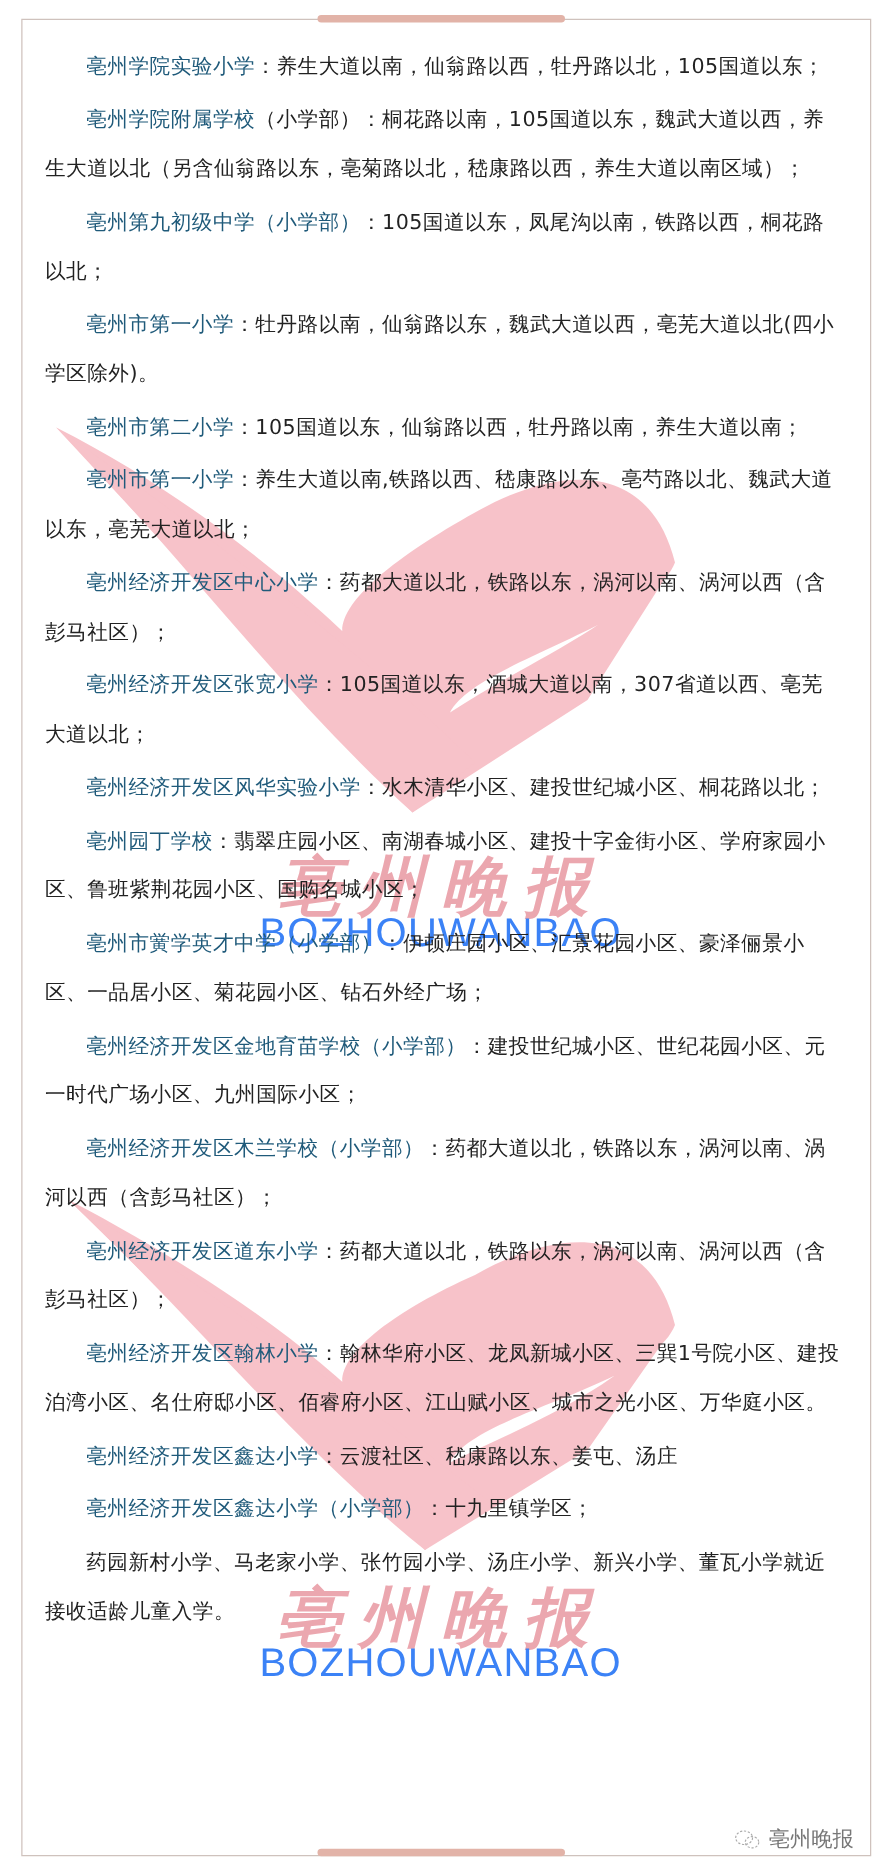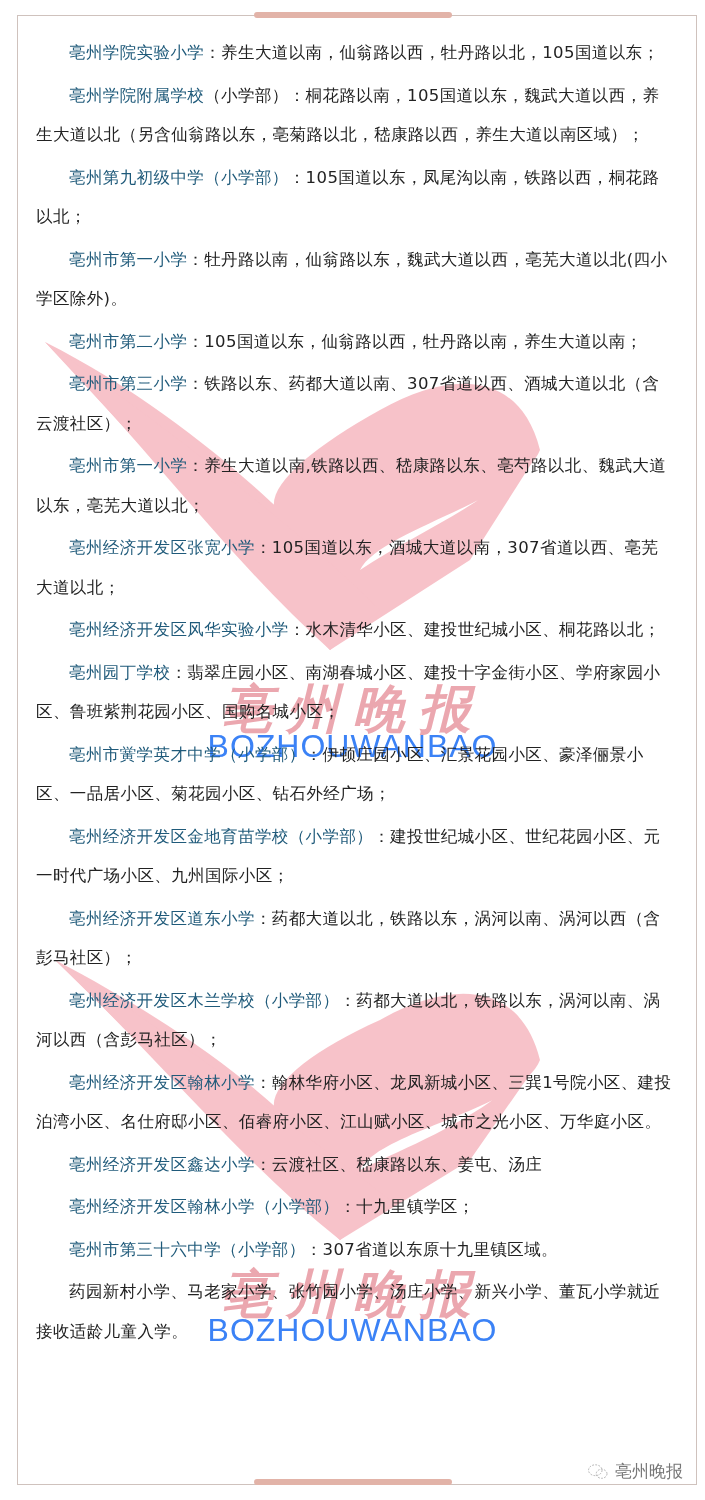--- a/index.html
+++ b/index.html
@@ -45,33 +45,32 @@
   <div class="wm-cn" style="top:330px;">亳州晚报</div>
   <div class="wm-en" style="top:382px;">BOZHOUWANBAO</div>
 </div>
 
 <div class="content">
   <p class="para"><span class="school">亳州学院实验小学</span><span>：养生大道以南，仙翁路以西，牡丹路以北，105国道以东；</span></p>
   <p class="para"><span class="school">亳州学院附属学校</span><span>（小学部）：桐花路以南，105国道以东，魏武大道以西，养生大道以北（另含仙翁路以东，亳菊路以北，嵇康路以西，养生大道以南区域）；</span></p>
   <p class="para"><span class="school">亳州第九初级中学（小学部）</span><span>：105国道以东，凤尾沟以南，铁路以西，桐花路以北；</span></p>
   <p class="para"><span class="school">亳州市第一小学</span><span>：牡丹路以南，仙翁路以东，魏武大道以西，亳芜大道以北(四小学区除外)。</span></p>
   <p class="para"><span class="school">亳州市第二小学</span><span>：105国道以东，仙翁路以西，牡丹路以南，养生大道以南；</span></p>
-  <p class="para"><span class="school">亳州市第三小学</span><span>：铁路以东、药都大道以南、307省道以西、酒城大道以北（含云渡社区）；</span></p>
   <p class="para"><span class="school">亳州市第一小学</span><span>：养生大道以南,铁路以西、嵇康路以东、亳芍路以北、魏武大道以东，亳芜大道以北；</span></p>
+  <p class="para"><span class="school">亳州经济开发区中心小学</span><span>：药都大道以北，铁路以东，涡河以南、涡河以西（含彭马社区）；</span></p>
   <p class="para"><span class="school">亳州经济开发区张宽小学</span><span>：105国道以东，酒城大道以南，307省道以西、亳芜大道以北；</span></p>
   <p class="para"><span class="school">亳州经济开发区风华实验小学</span><span>：水木清华小区、建投世纪城小区、桐花路以北；</span></p>
   <p class="para"><span class="school">亳州园丁学校</span><span>：翡翠庄园小区、南湖春城小区、建投十字金街小区、学府家园小区、鲁班紫荆花园小区、国购名城小区；</span></p>
   <p class="para"><span class="school">亳州市黉学英才中学（小学部）</span><span>：伊顿庄园小区、汇景花园小区、豪泽俪景小区、一品居小区、菊花园小区、钻石外经广场；</span></p>
   <p class="para"><span class="school">亳州经济开发区金地育苗学校（小学部）</span><span>：建投世纪城小区、世纪花园小区、元一时代广场小区、九州国际小区；</span></p>
+  <p class="para"><span class="school">亳州经济开发区木兰学校（小学部）</span><span>：药都大道以北，铁路以东，涡河以南、涡河以西（含彭马社区）；</span></p>
   <p class="para"><span class="school">亳州经济开发区道东小学</span><span>：药都大道以北，铁路以东，涡河以南、涡河以西（含彭马社区）；</span></p>
-  <p class="para"><span class="school">亳州经济开发区木兰学校（小学部）</span><span>：药都大道以北，铁路以东，涡河以南、涡河以西（含彭马社区）；</span></p>
   <p class="para"><span class="school">亳州经济开发区翰林小学</span><span>：翰林华府小区、龙凤新城小区、三巽1号院小区、建投泊湾小区、名仕府邸小区、佰睿府小区、江山赋小区、城市之光小区、万华庭小区。</span></p>
   <p class="para"><span class="school">亳州经济开发区鑫达小学</span><span>：云渡社区、嵇康路以东、姜屯、汤庄</span></p>
-  <p class="para"><span class="school">亳州经济开发区翰林小学（小学部）</span><span>：十九里镇学区；</span></p>
-  <p class="para"><span class="school">亳州市第三十六中学（小学部）</span><span>：307省道以东原十九里镇区域。</span></p>
+  <p class="para"><span class="school">亳州经济开发区鑫达小学（小学部）</span><span>：十九里镇学区；</span></p>
   <p class="para"><span>药园新村小学、马老家小学、张竹园小学、汤庄小学、新兴小学、董瓦小学就近接收适龄儿童入学。</span></p>
 </div>
 
 <div class="footer-brand">
   <svg viewBox="0 0 24 20">
     <ellipse cx="9" cy="8" rx="7.5" ry="6" fill="none" stroke="#aaa" stroke-width="1" stroke-dasharray="2 1.5"></ellipse>
     <ellipse cx="16" cy="12" rx="6" ry="5" fill="none" stroke="#aaa" stroke-width="1" stroke-dasharray="2 1.5"></ellipse>
   </svg>
   <span>亳州晚报</span>
 </div>

